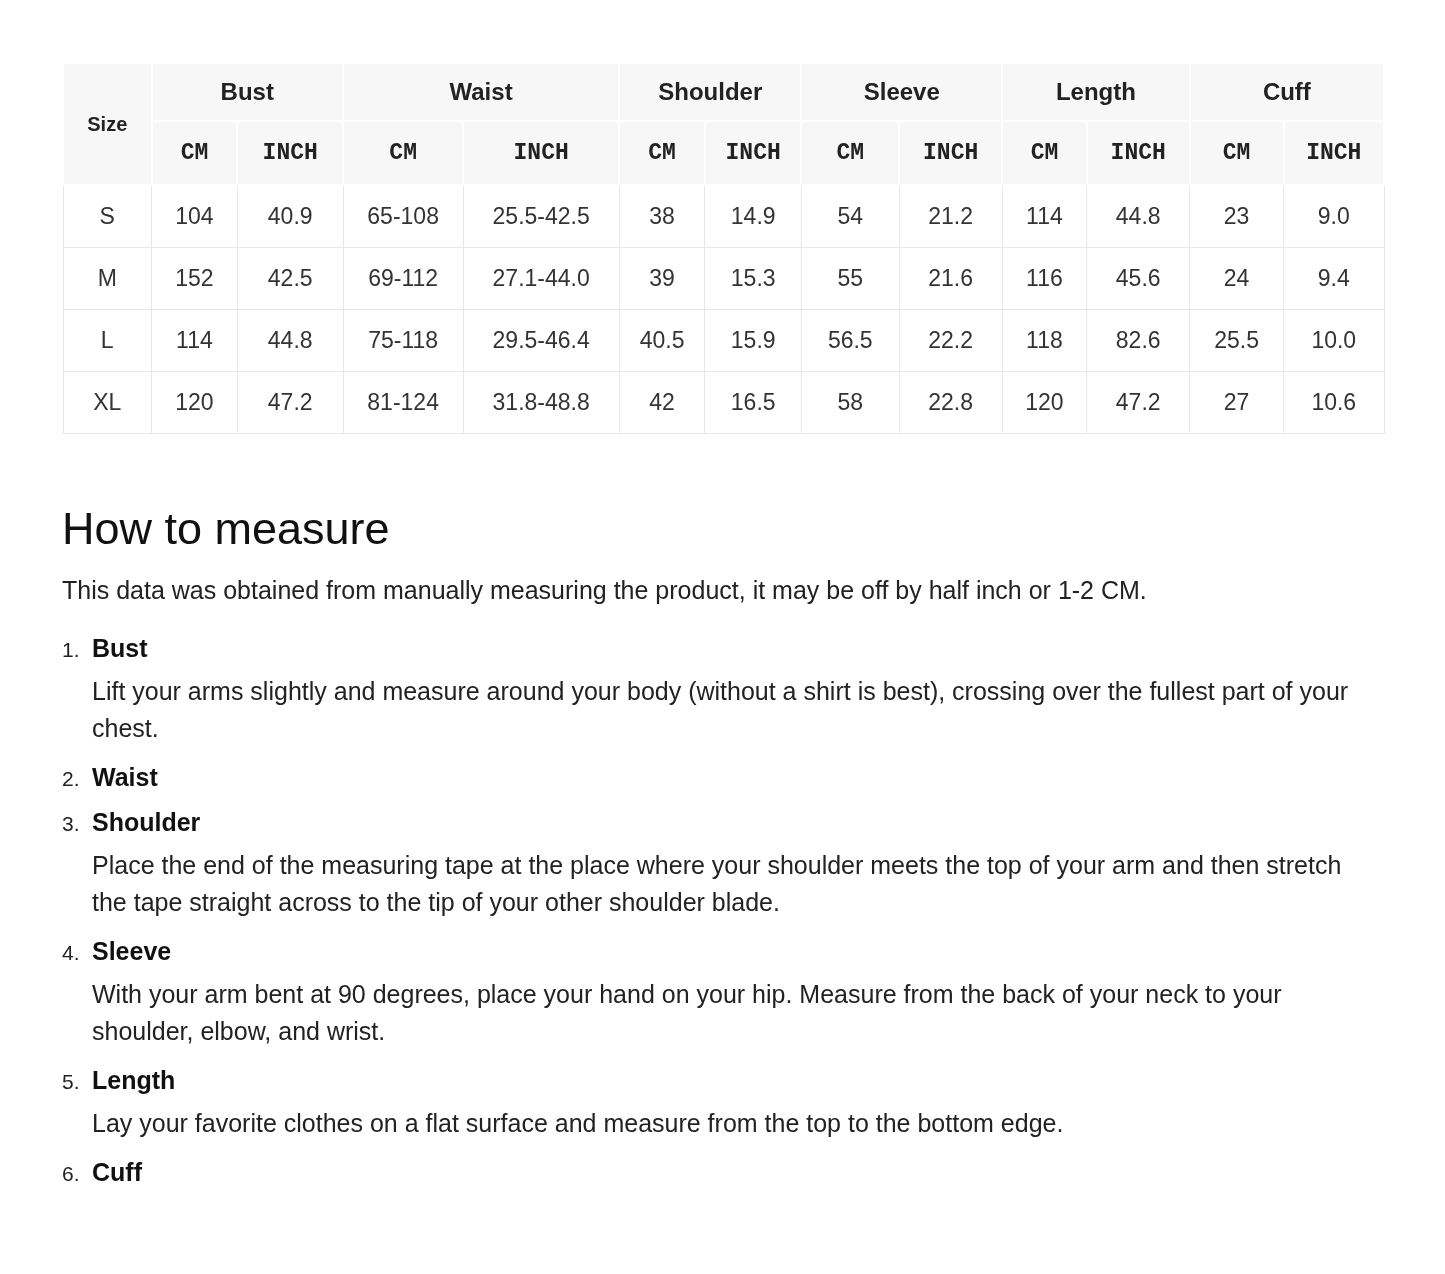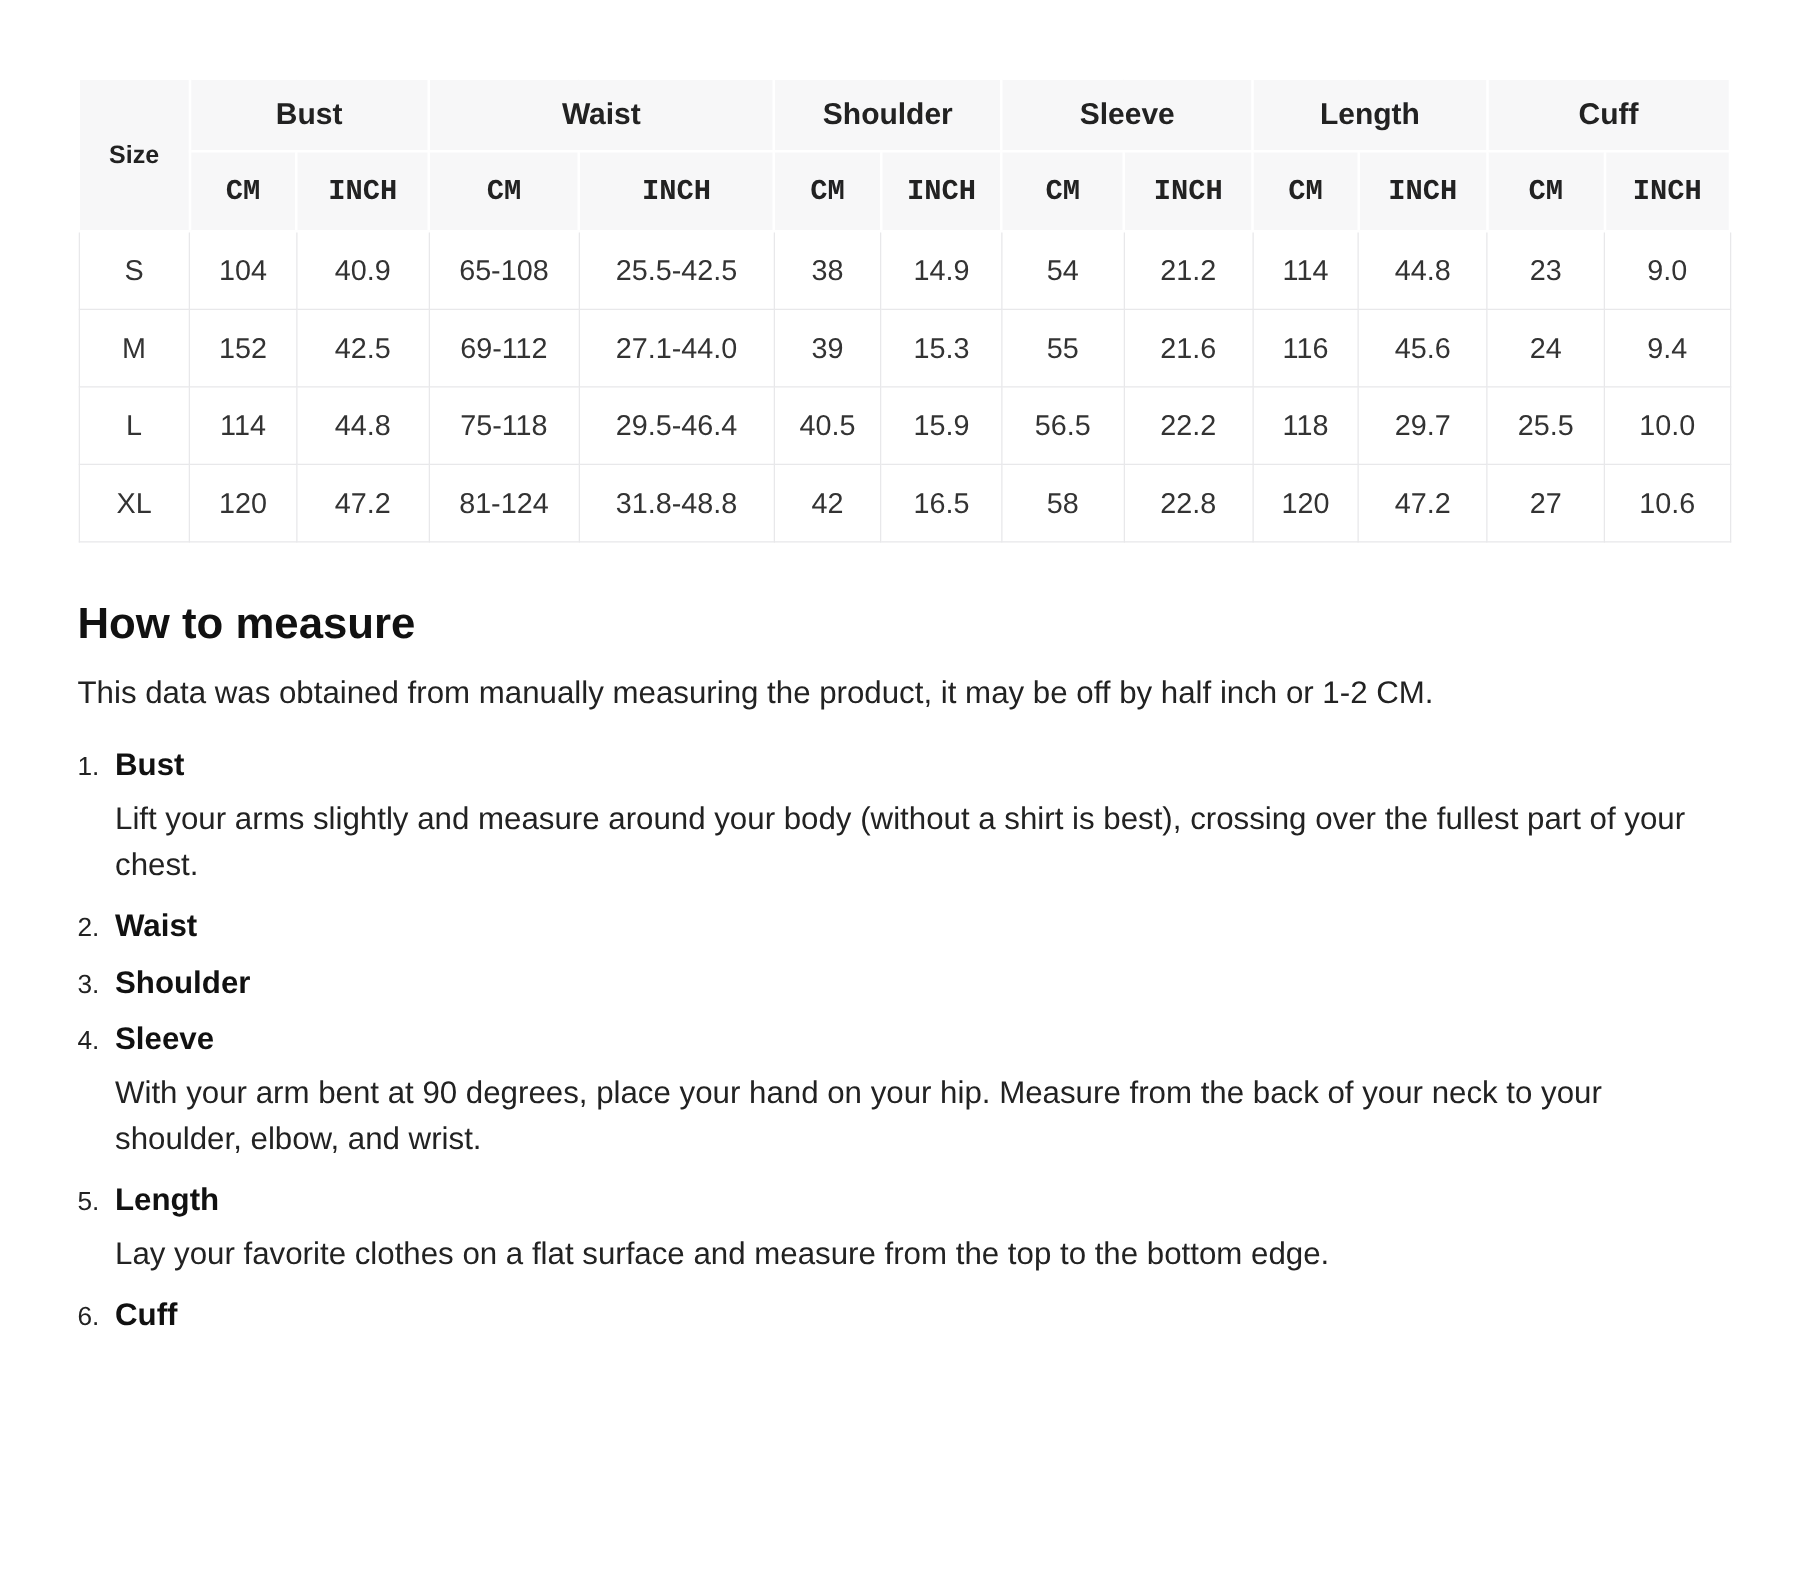--- a/index.html
+++ b/index.html
@@ -49,24 +49,24 @@
     font-weight:400;
     color:var(--text-body,#333);
     text-align:center;
     vertical-align:middle;
     height:62px;
     padding:0;
   }
 
   
   .measure-title{
-    margin:44px 0 0 0;
-    font-size:35px;
+    margin:68px 0 0 0;
+    font-size:45px;
     line-height:1.2;
-    font-weight:bold;
+    font-weight:normal;
     color:#111111;
   }
   .measure-intro{
     margin:16px 0 0 0;
     font-size:25px;
     line-height:1.45;
     color:var(--text-dark,#222);
   }
   .steps{margin-top:26px;}
   .step{margin-bottom:16px;}
@@ -175,21 +175,21 @@
         <td>L</td>
         <td>114</td>
         <td>44.8</td>
         <td>75-118</td>
         <td>29.5-46.4</td>
         <td>40.5</td>
         <td>15.9</td>
         <td>56.5</td>
         <td>22.2</td>
         <td>118</td>
-        <td>29.7</td>
+        <td>82.6</td>
         <td>25.5</td>
         <td>10.0</td>
       </tr>
       <tr>
         <td>XL</td>
         <td>120</td>
         <td>47.2</td>
         <td>81-124</td>
         <td>31.8-48.8</td>
         <td>42</td>
@@ -223,20 +223,21 @@
           <span class="step-num">2.</span>
           <span class="step-term">Waist</span>
         </div>
       </div>
 
       <div class="step">
         <div class="step-head">
           <span class="step-num">3.</span>
           <span class="step-term">Shoulder</span>
         </div>
+        <p class="step-desc">Place the end of the measuring tape at the place where your shoulder meets the top of your arm and then stretch the tape straight across to the tip of your other shoulder blade.</p>
       </div>
 
       <div class="step">
         <div class="step-head">
           <span class="step-num">4.</span>
           <span class="step-term">Sleeve</span>
         </div>
         <p class="step-desc">With your arm bent at 90 degrees, place your hand on your hip. Measure from the back of your neck to your shoulder, elbow, and wrist.</p>
       </div>
 

